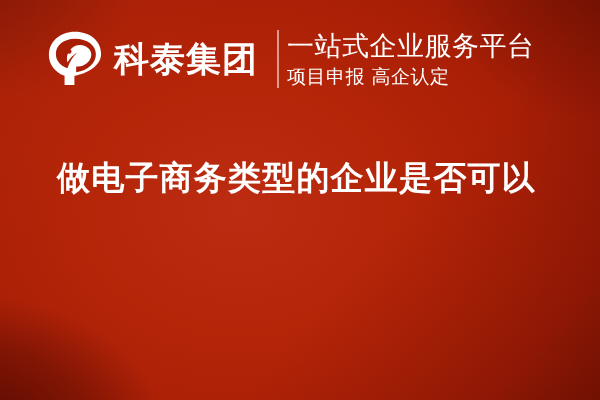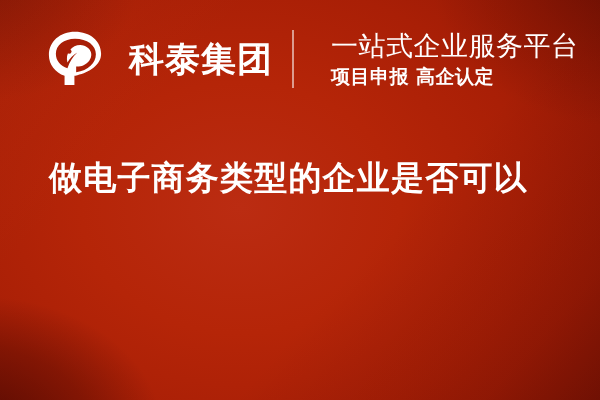--- a/index.html
+++ b/index.html
@@ -72,66 +72,66 @@
 
   #logo-mark {
     margin-left: 46px;
     width: 58px;
     height: 58px;
     flex: 0 0 58px;
     display: block;
   }
 
   #brand-name {
-    margin-left: 25px;
+    margin-left: 10px;
     color: #ffffff;
     font-size: 35px;
     font-weight: 700;
     letter-spacing: 1px;
     line-height: 1;
     white-space: nowrap;
     font-family: "DejaVu Sans", "Liberation Sans", sans-serif;
   }
 
   #divider {
     margin-left: 19px;
     width: 2px;
     height: 58px;
     background: rgba(255,255,255,0.55);
     flex: 0 0 2px;
   }
 
   #tagline-block {
-    margin-left: 37px;
+    margin-left: 8px;
     display: flex;
     flex-direction: column;
     color: #ffffff;
   }
   #tagline-main {
     font-size: 27px;
     font-weight: 400;
     line-height: 1.18;
     letter-spacing: 0.5px;
     white-space: nowrap;
     font-family: "DejaVu Sans", "Liberation Sans", sans-serif;
   }
   #tagline-sub {
     margin-top: 4px;
     font-size: 19px;
-    font-weight: 700;
+    font-weight: 400;
     line-height: 1.15;
     letter-spacing: 0.5px;
     white-space: nowrap;
     font-family: "DejaVu Serif", "Liberation Serif", serif;
   }
 
   
   #headline {
     position: absolute;
-    left: 49px;
+    left: 57px;
     top: 152px;
     width: 505px;
     color: #ffffff;
   }
   .headline-line {
     font-size: 33px;
     font-weight: 700;
     line-height: 52px;
     letter-spacing: 1.2px;
     white-space: nowrap;

